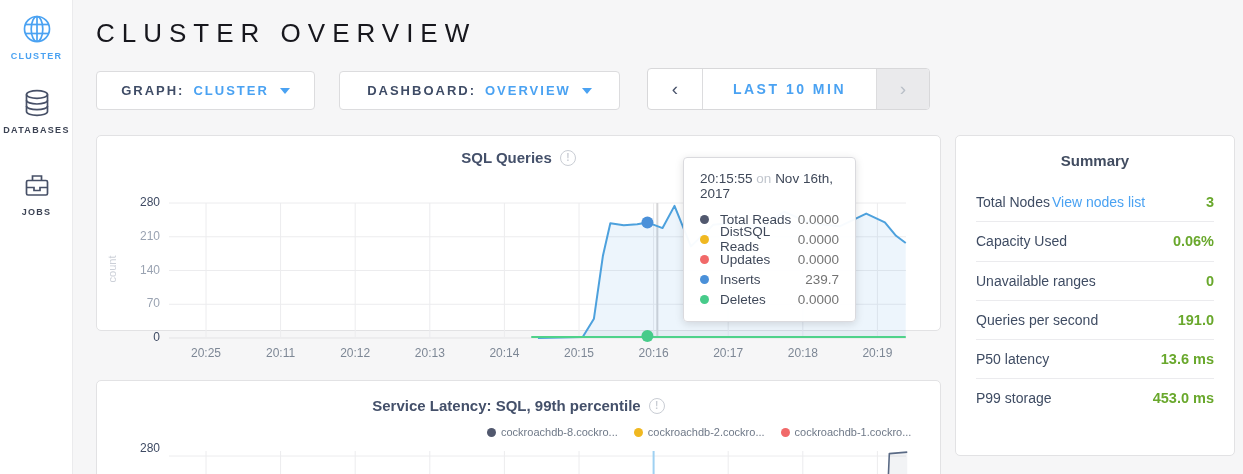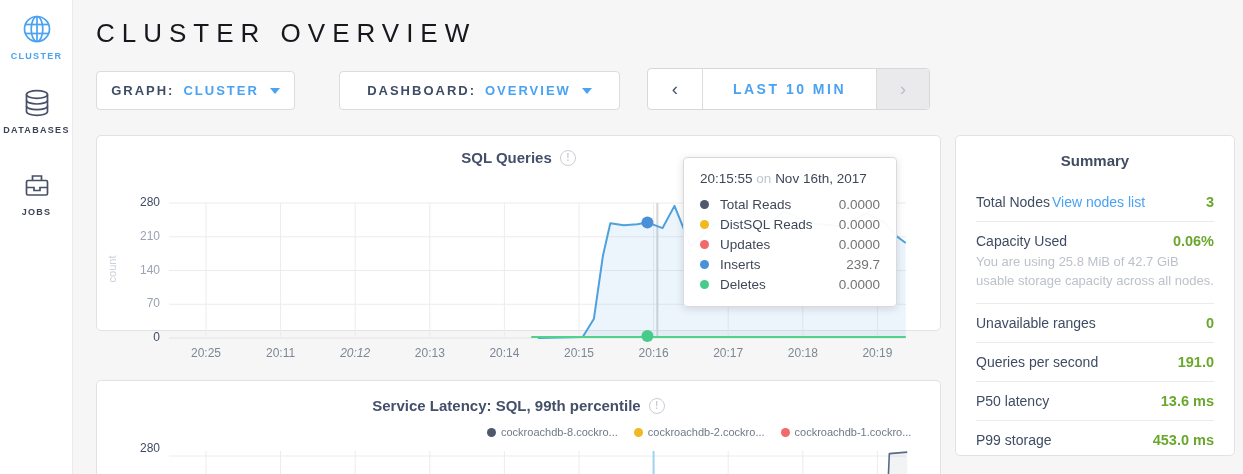--- a/index.html
+++ b/index.html
@@ -16,21 +16,21 @@
 
   
   .page-title { position:absolute; left:96px; top:18px; font-size:26px; font-weight:500; letter-spacing:7px; color:#17171d; }
 
   
   .dropdown { position:absolute; top:71px; height:39px; background:#fff; border:1px solid #dcdcde; border-radius:4px;
               display:flex; align-items:center; justify-content:center; gap:9px; cursor:pointer; }
   .dd-label { font-size:13px; font-weight:600; letter-spacing:2px; color:#3f4c66; }
   .dd-value { font-size:13px; font-weight:600; letter-spacing:2px; color:#4aa2f2; }
   .caret-down { width:0; height:0; border-left:5px solid transparent; border-right:5px solid transparent; border-top:6px solid #4aa2f2; margin-left:2px; }
-  #dd-graph { left:96px; width:199px; }
+  #dd-graph { left:96px; width:219px; }
   #dd-dashboard { left:339px; width:281px; }
 
   .timewin { position:absolute; left:647px; top:68px; width:283px; height:42px; border:1px solid #d8d8da; border-radius:4px; background:#fff; display:flex; overflow:hidden; }
   .tw-prev { width:55px; display:flex; align-items:center; justify-content:center; border-right:1px solid #dcdcde; color:#49536b; font-size:19px; cursor:pointer; }
   .tw-label { flex:1; display:flex; align-items:center; justify-content:center; font-size:14px; font-weight:600; letter-spacing:2.5px; color:#4aa2f2; cursor:pointer; }
   .tw-next { width:53px; display:flex; align-items:center; justify-content:center; border-left:1px solid #dcdcde; background:#eaeaec; color:#b9bfc7; font-size:19px; cursor:default; }
 
   
   .card { position:absolute; background:#fff; border:1px solid #e2e2e4; border-radius:5px; }
   #card1 { left:96px; top:135px; width:845px; height:196px; }
@@ -49,21 +49,21 @@
   .chart-svg { position:absolute; left:0; top:0; }
 
   
   .legend-row { position:absolute; left:390px; top:45px; display:flex; gap:16px; align-items:center; }
   .legend-item { display:flex; align-items:center; gap:5px; cursor:pointer; }
   .legend-dot { width:9px; height:9px; border-radius:50%; }
   .legend-name { font-size:11px; color:#6f7988; }
   .c2-ytick { position:absolute; left:13px; top:60px; width:50px; text-align:right; font-size:12px; color:#3e4a63; }
 
   
-  .tooltip { position:absolute; left:683px; top:157px; width:214px; background:rgba(255,255,255,0.96); border:1px solid #dadade;
+  .tooltip { position:absolute; left:683px; top:157px; width:173px; background:rgba(255,255,255,0.96); border:1px solid #dadade;
              border-radius:4px; box-shadow:0 2px 8px rgba(0,0,0,0.13); padding:13px 16px 12px 16px; z-index:20; }
   .tt-head { font-size:13.5px; color:#3f4859; margin-bottom:8px; }
   .tt-on { color:#c0c5cd; }
   .tt-row { display:flex; align-items:center; height:20px; }
   .tt-dot { width:9px; height:9px; border-radius:50%; margin-right:11px; flex:none; }
   .tt-name { flex:1; font-size:13.5px; color:#3f4859; }
   .tt-value { font-size:13.5px; color:#737373; text-align:right; }
 
   
   .sum-title { text-align:center; font-size:15px; font-weight:bold; color:#414c60; padding:16px 0 14px 0; }
@@ -165,21 +165,21 @@
         <circle cx="550.4082" cy="200" r="6" fill="#47cb8a"></circle>
       </svg>
     <div id="c1-ticks"></div>
   <div class="ytick edge" style="top: 194px;">0</div>
       <div class="ytick" style="top: 160.25px;">70</div>
       <div class="ytick" style="top: 126.5px;">140</div>
       <div class="ytick" style="top: 92.75px;">210</div>
       <div class="ytick edge" style="top: 59px;">280</div>
       <div class="xtick" style="left: 84px; top: 210px;">20:25</div>
       <div class="xtick" style="left: 158.6px; top: 210px;">20:11</div>
-      <div class="xtick" style="left: 233.2px; top: 210px; font-style: italic;">20:12</div>
+      <div class="xtick" style="left: 233.2px; top: 210px;">20:12</div>
       <div class="xtick" style="left: 307.8px; top: 210px;">20:13</div>
       <div class="xtick" style="left: 382.4px; top: 210px;">20:14</div>
       <div class="xtick" style="left: 457px; top: 210px;">20:15</div>
       <div class="xtick" style="left: 531.6px; top: 210px;">20:16</div>
       <div class="xtick" style="left: 606.2px; top: 210px;">20:17</div>
       <div class="xtick" style="left: 680.8px; top: 210px;">20:18</div>
       <div class="xtick" style="left: 755.4px; top: 210px;">20:19</div>
     </section>
 
   <section class="card" id="card2">
@@ -258,21 +258,20 @@
     <div class="sum-row">
       <span class="sum-label">Total Nodes</span>
       <span class="sum-link">View nodes list</span>
       <span class="sum-value">3</span>
     </div>
     <div class="sum-cap">
       <div class="cap-top">
         <span class="sum-label">Capacity Used</span>
         <span class="sum-value">0.06%</span>
       </div>
-      <div class="sum-note">You are using 25.8 MiB of 42.7 GiB usable storage capacity across all nodes.</div>
     </div>
     <div class="sum-row">
       <span class="sum-label">Unavailable ranges</span>
       <span class="sum-value">0</span>
     </div>
     <div class="sum-row">
       <span class="sum-label">Queries per second</span>
       <span class="sum-value">191.0</span>
     </div>
     <div class="sum-row">

